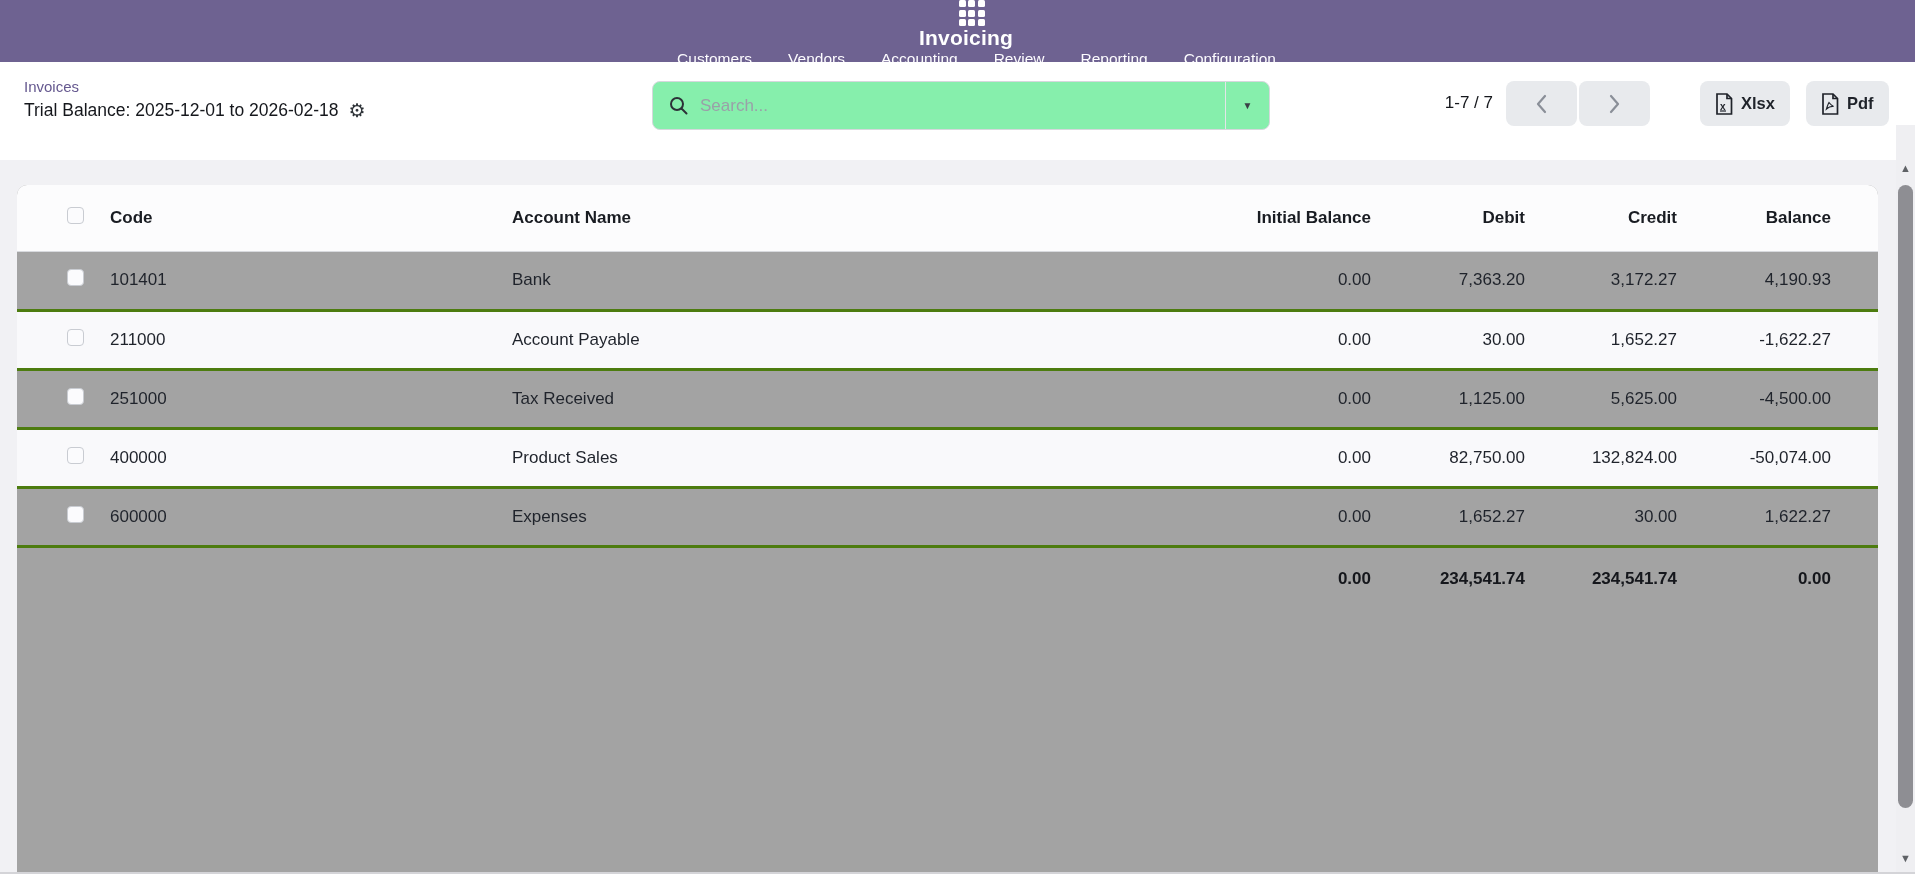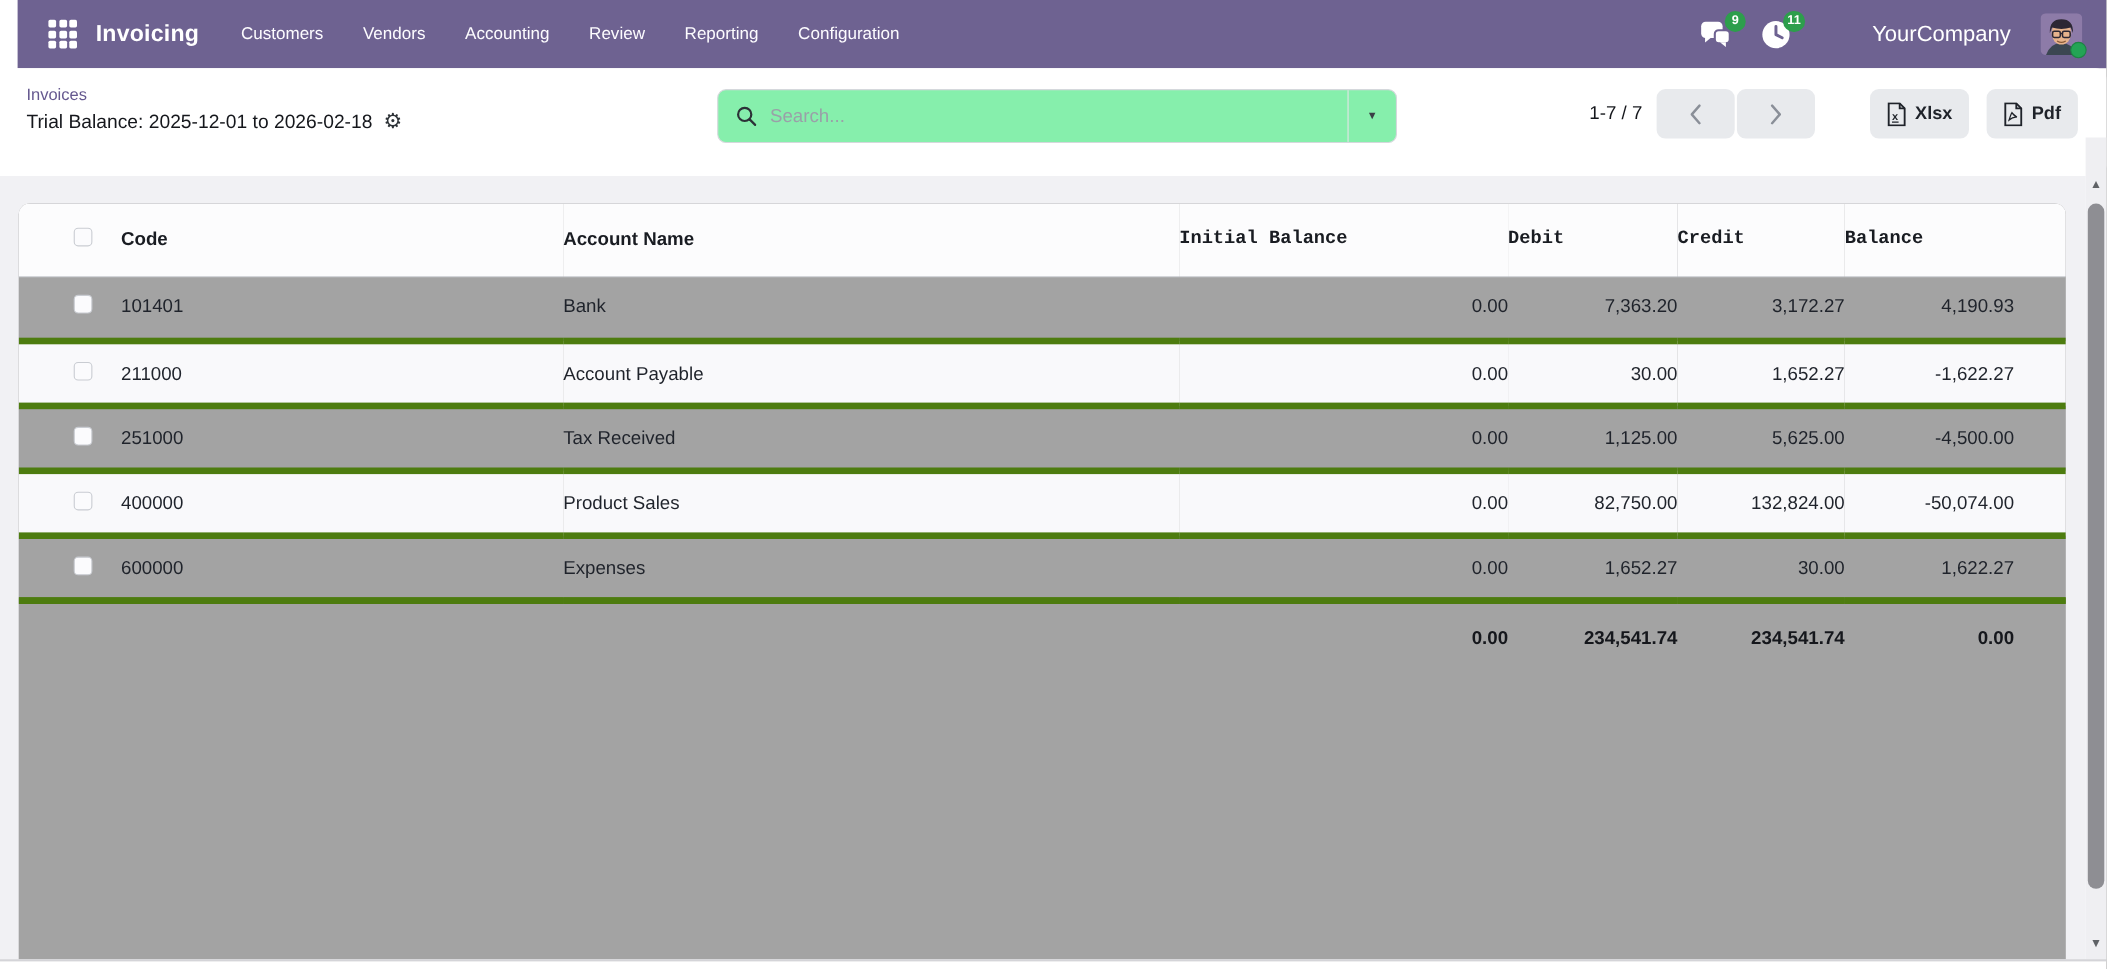--- a/index.html
+++ b/index.html
@@ -4,23 +4,23 @@
 <style>
   * { margin:0; padding:0; box-sizing:border-box; }
   html,body { width:1915px; height:881px; }
   body {
     position:relative; overflow:hidden; background:#fff;
     font-family:"Liberation Sans", sans-serif; color:#24262b;
   }
 
   
   .navbar {
-    position:absolute; top:0; left:16px; right:0; height:62px;
+    position:absolute; top:0; left:0; right:0; height:62px;
     background:var(--color-navbar, #6E6291);
-    display:flex; align-items:center; color:#fff;
+    display:flex; align-items:center; color:#fff;flex-direction:column;
   }
   .apps-grid {
     margin-left:28px; width:26px; height:26px; cursor:pointer;
     display:grid; grid-template-columns:repeat(3,7px); grid-template-rows:repeat(3,7px); gap:2.5px;
   }
   .apps-grid span { background:#fff; border-radius:1.5px; }
   .app-name { margin-left:17px; font-size:21px; font-weight:700; letter-spacing:.2px; cursor:pointer; }
   .menu { display:flex; margin-left:38px; gap:36px; }
   .menu-item { font-size:15.5px; color:#fdfcff; cursor:pointer; white-space:nowrap;text-align:center; }
   .nav-right { margin-left:auto; display:flex; align-items:center; gap:27px; margin-right:22px; }
@@ -80,27 +80,27 @@
   .content { position:absolute; top:160px; left:0; right:19px; height:712px; background:#f1f1f4; }
   .card {
     position:absolute; left:17px; right:18px; top:25px; bottom:0;
     background:#a3a3a3; border-radius:10px 10px 0 0; overflow:hidden;
   }
 
   table { width:100%; border-collapse:collapse; table-layout:fixed; }
   th, td { vertical-align:middle; font-size:17px; color:#1f232b; }
   thead tr { height:66px; background:#fcfcfd; border-bottom:1px solid #d8dade; }
   thead th { font-weight:700; text-align:left; color:#191c22; }
-  tbody tr { height:59px; border-bottom:6px solid #4d7c0f; cursor:pointer; }
+  tbody tr { height:59px; border-bottom:3px solid #4d7c0f; cursor:pointer; }
   tbody tr:nth-child(even) { background:#f9f9fb; }
   tfoot tr { height:64px; }
   tfoot td { font-weight:700; color:#15171c; }
   .num { text-align:right; }
   .last { padding-right:47px; }
-  th.num { text-align:left;font-family:Liberation Mono, monospace; }
+  th.num { text-align:right; }
   .checkbox {
     display:inline-block; width:17px; height:17px; margin-left:50px;
     border:1px solid #c9ccd2; border-radius:4px; background:#fbfbfd; cursor:pointer;
   }
 
   
   .scrollbar { position:absolute; top:125px; right:0; width:19px; height:747px; background:#efeff2; }
   .scroll-arrow { position:absolute; left:0; width:100%; text-align:center; font-size:11px; color:#5f6266; cursor:pointer; line-height:1; }
   .scroll-up { top:38px; }
   .scroll-down { bottom:8px; }

